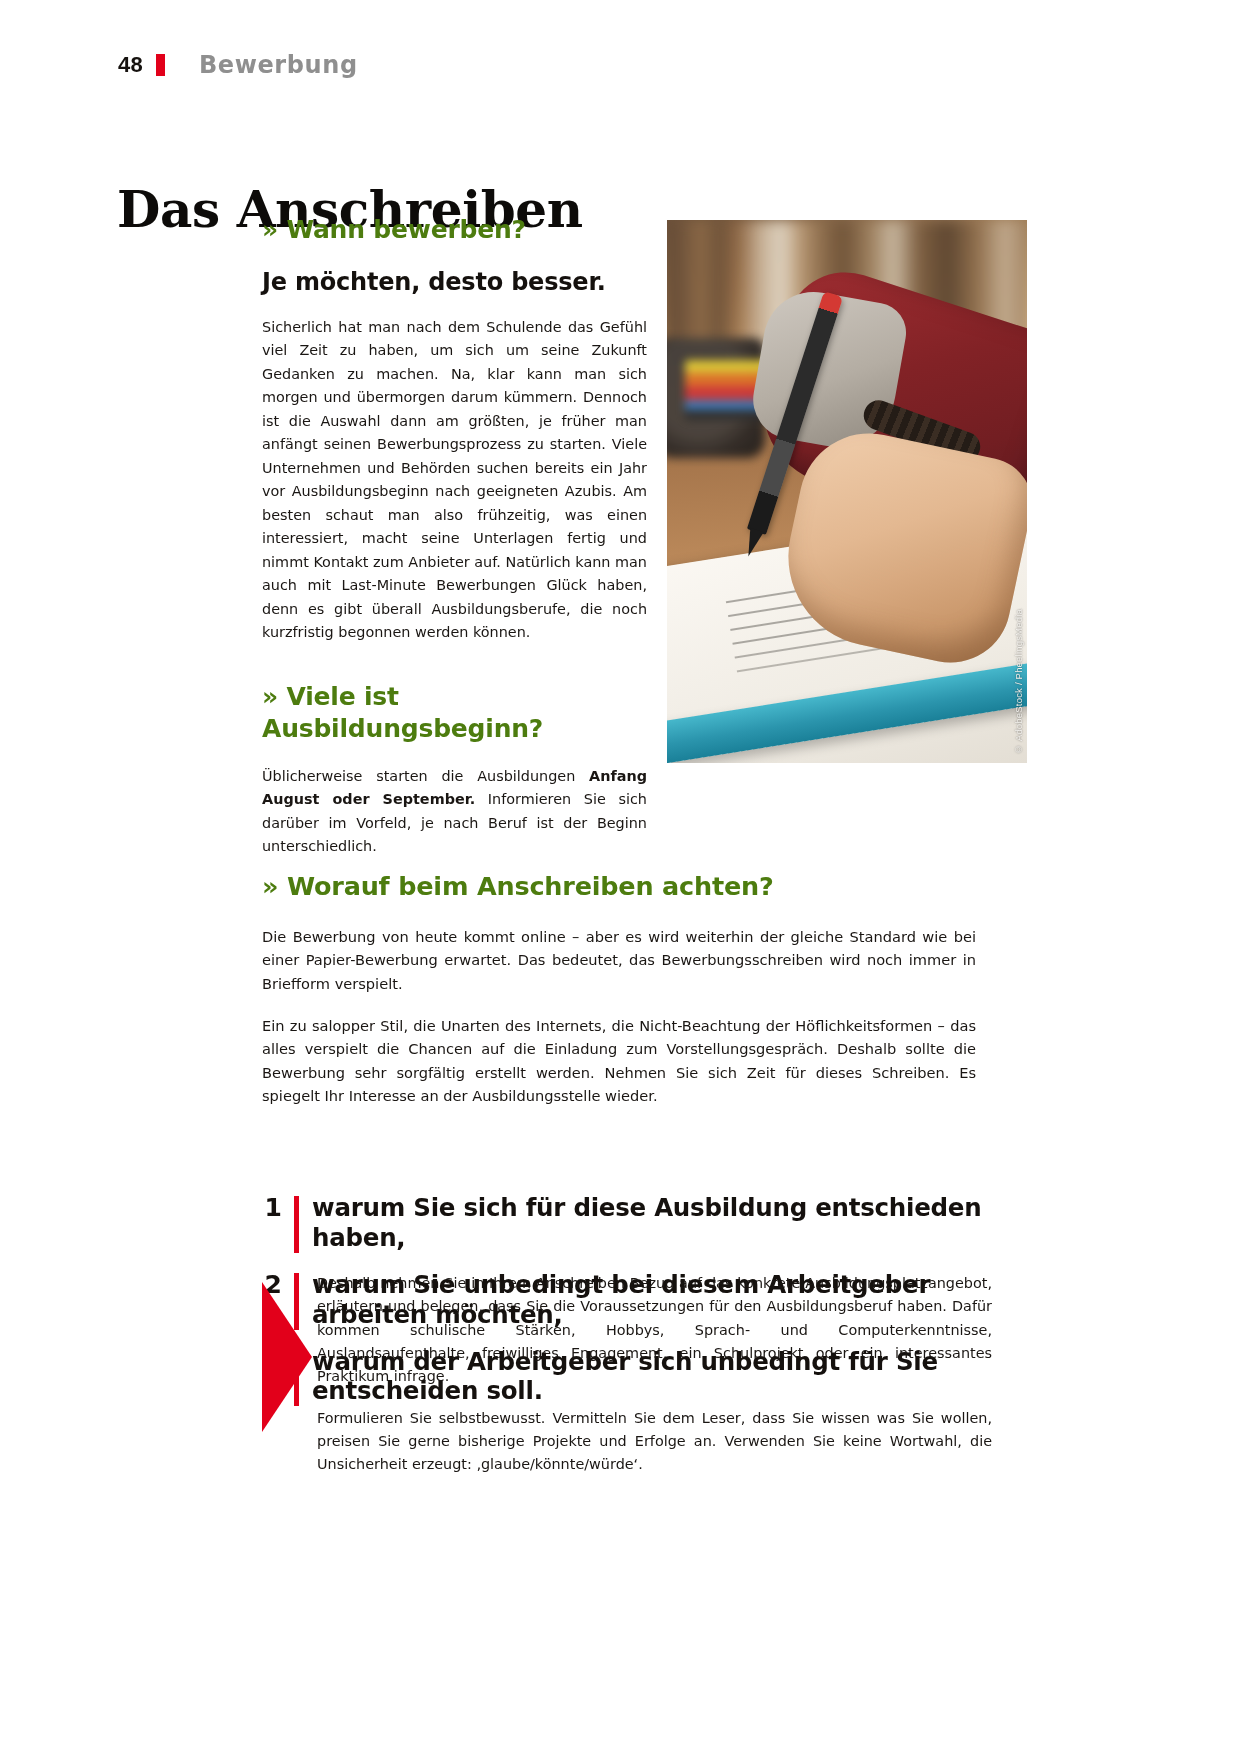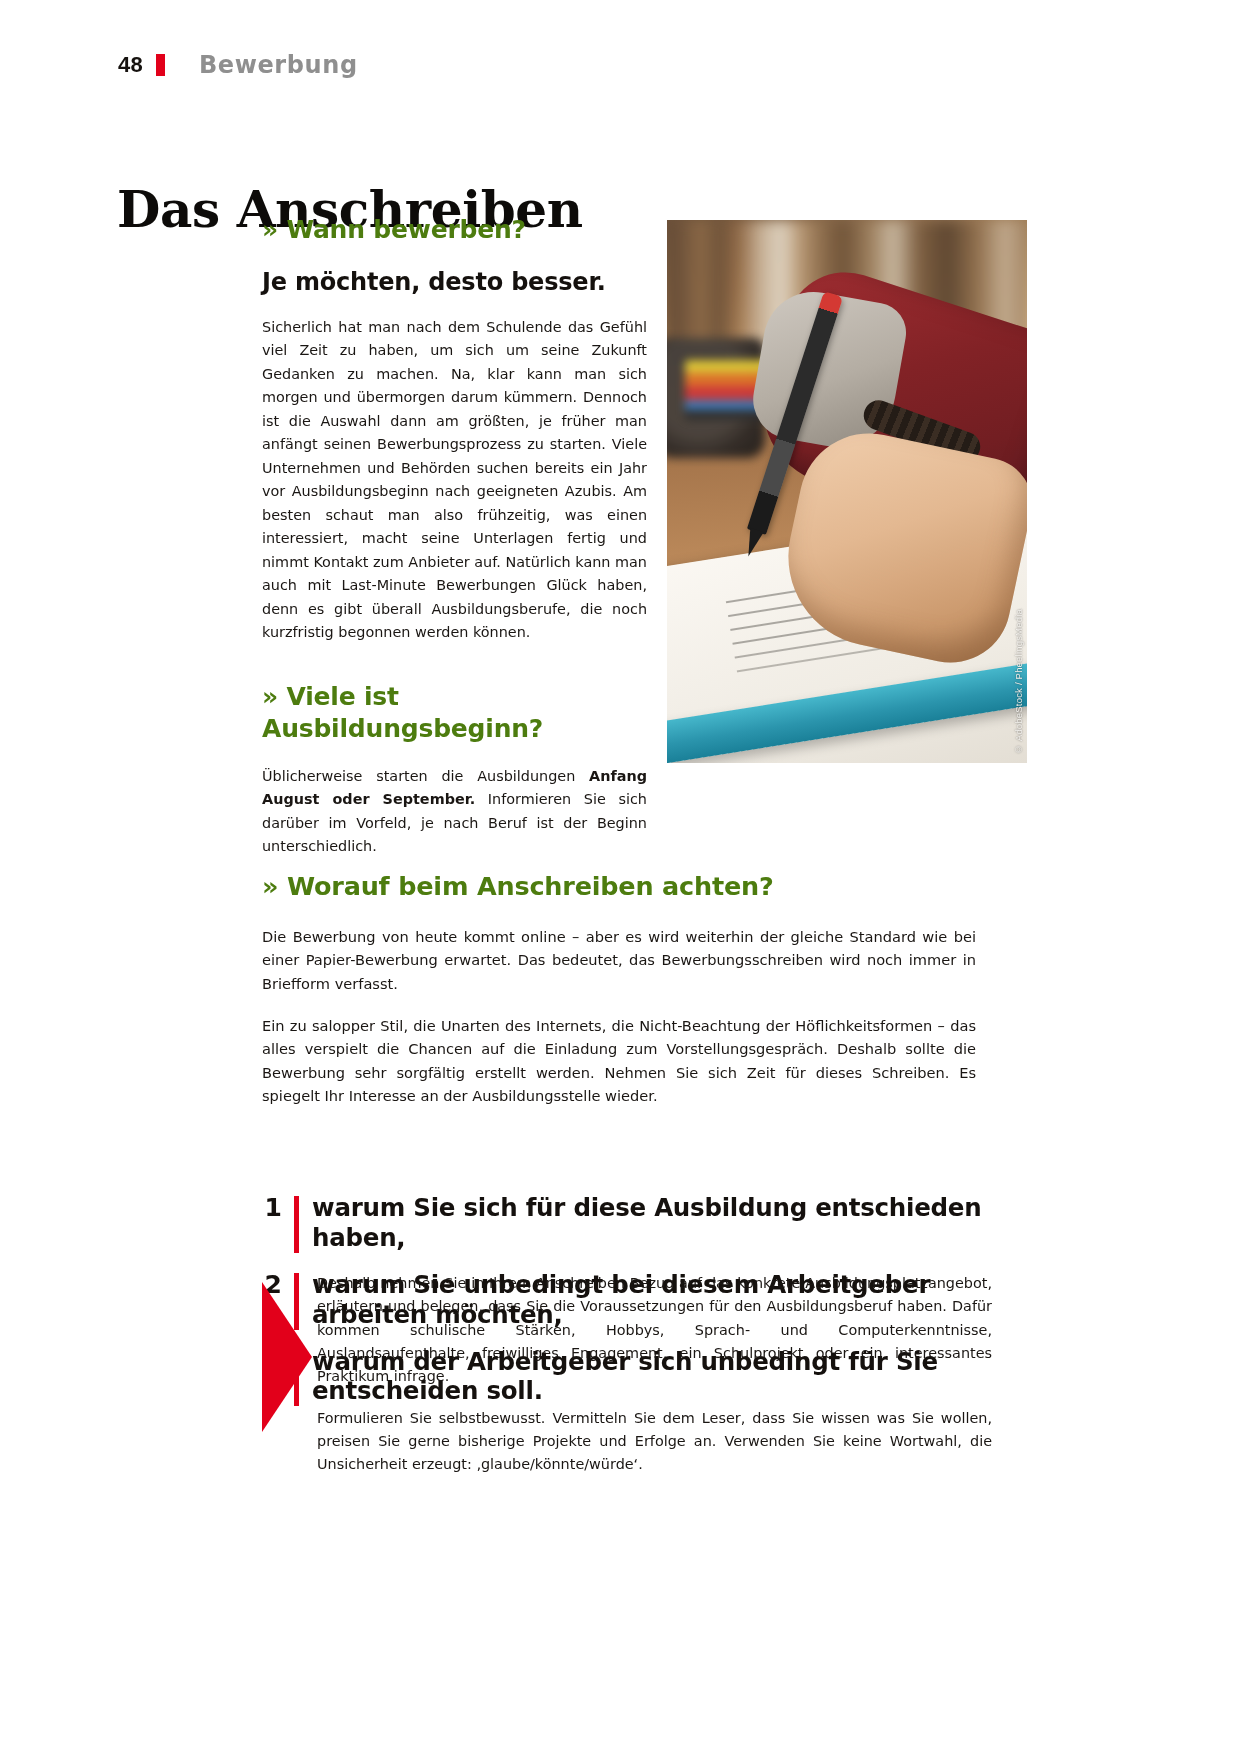--- a/index.html
+++ b/index.html
@@ -379,21 +379,21 @@
 
     <h2 class="redhead" style="margin-top:36px;">
       <span>» Viele ist</span><br>
       <span>Ausbildungsbeginn?</span>
     </h2>
     <p class="body narrow" style="margin-top:20px;"><span>Üblicherweise starten die Ausbildungen </span><b>Anfang August oder September.</b><span> Informieren Sie sich darüber im Vorfeld, je nach Beruf ist der Beginn unterschiedlich.</span></p>
   </div>
 
   <div class="full-width" style="top:870px;">
     <h2 class="redhead wide">» Worauf beim Anschreiben achten?</h2>
-    <p class="body" style="margin-top:22px;">Die Bewerbung von heute kommt online – aber es wird weiterhin der gleiche Standard wie bei einer Papier-Bewerbung erwartet. Das bedeutet, das Bewerbungsschreiben wird noch immer in Briefform verfasst.</p>
+    <p class="body" style="margin-top:22px;">Die Bewerbung von heute kommt online – aber es wird weiterhin der gleiche Standard wie bei einer Papier-Bewerbung erwartet. Das bedeutet, das Bewerbungsschreiben wird noch immer in Briefform verspielt.</p>
     <p class="body">Ein zu salopper Stil, die Unarten des Internets, die Nicht-Beachtung der Höflichkeitsformen – das alles verspielt die Chancen auf die Einladung zum Vorstellungsgespräch. Deshalb sollte die Bewerbung sehr sorgfältig erstellt werden. Nehmen Sie sich Zeit für dieses Schreiben. Es spiegelt Ihr Interesse an der Ausbildungsstelle wieder.</p>
   </div>
 
 
   <div class="points" style="top:1193px;">
 
     <div class="point">
       <span class="num">1</span>
       <span class="bar"></span>
       <span class="ptext">warum Sie sich für diese Ausbildung entschieden haben,</span>

